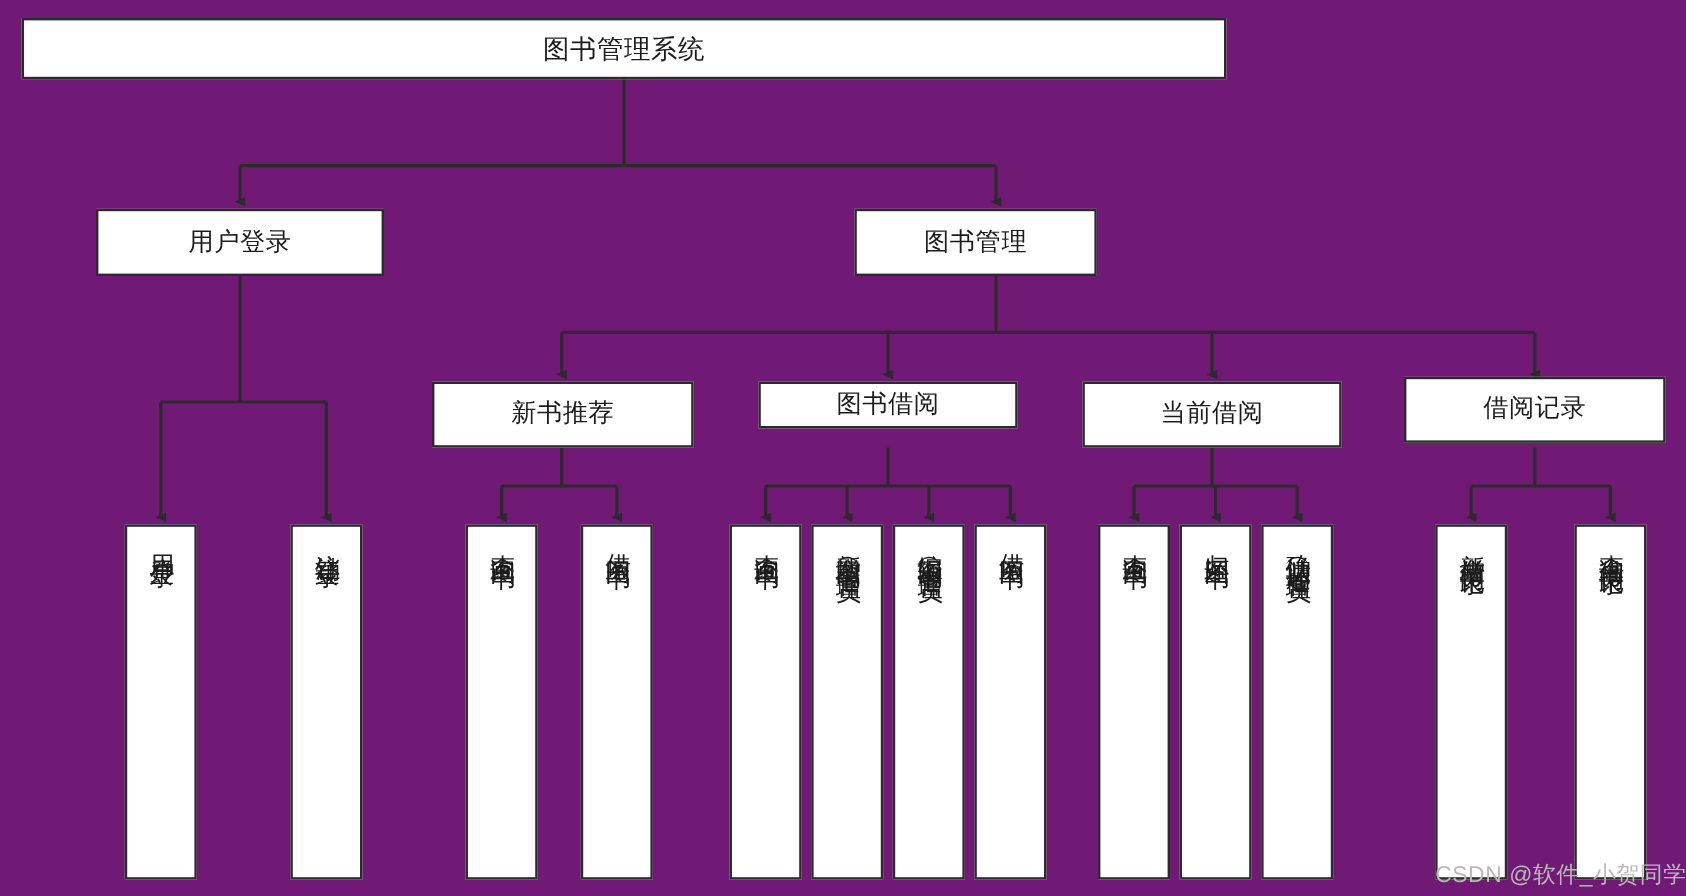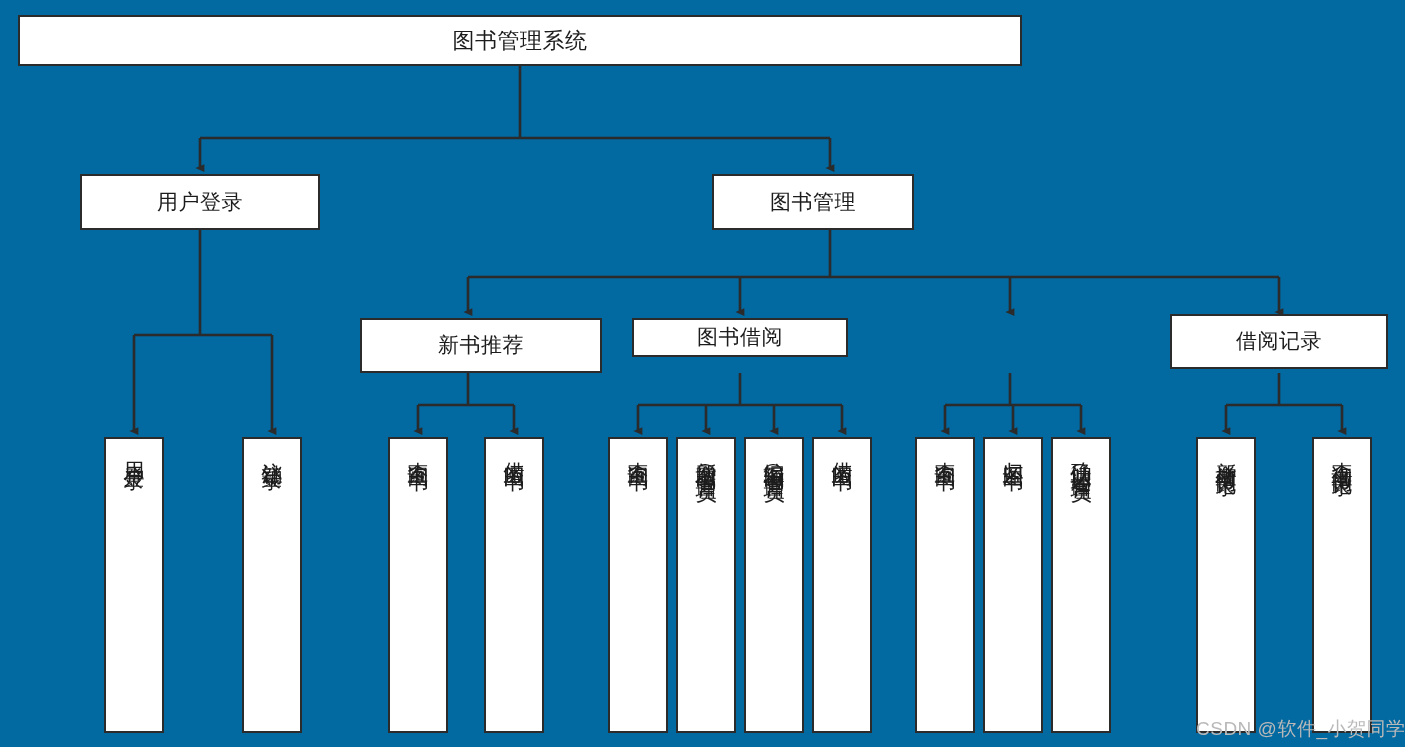--- a/index.html
+++ b/index.html
@@ -8,21 +8,21 @@
     padding: 0;
     background: #ffffff;
   }
   body {
     font-family: "Liberation Sans", "DejaVu Sans", sans-serif;
   }
   #diagram {
     position: relative;
     width: 1405px;
     height: 747px;
-    background: #0369a1;
+    background: #701a75;
     overflow: hidden;
   }
   #edges {
     position: absolute;
     left: 0;
     top: 0;
     width: 1405px;
     height: 747px;
     pointer-events: none;
   }
@@ -149,26 +149,29 @@
     <span class="label">图书管理系统</span>
   </div>
 
   <div class="node horiz" style="left:80px; top:174px; width:240px; height:56px;">
     <span class="label">用户登录</span>
   </div>
   <div class="node horiz" style="left:712px; top:174px; width:202px; height:56px;">
     <span class="label">图书管理</span>
   </div>
 
-  <div class="node horiz" style="left:360px; top:318px; width:242px; height:55px;">
+  <div class="node horiz" style="left:360px; top:318px; width:218px; height:55px;">
     <span class="label">新书推荐</span>
   </div>
   <div class="node horiz" style="left:632px; top:318px; width:216px; height:39px;">
     <span class="label">图书借阅</span>
   </div>
+  <div class="node horiz" style="left:902px; top:318px; width:216px; height:55px;">
+    <span class="label">当前借阅</span>
+  </div>
   <div class="node horiz" style="left:1170px; top:314px; width:218px; height:55px;">
     <span class="label">借阅记录</span>
   </div>
 
   <div class="node vert" style="left:104px; top:437px; width:60px; height:296px;">
     <span class="label">用户登录</span>
   </div>
   <div class="node vert" style="left:242px; top:437px; width:60px; height:296px;">
     <span class="label">注销登录</span>
   </div>

